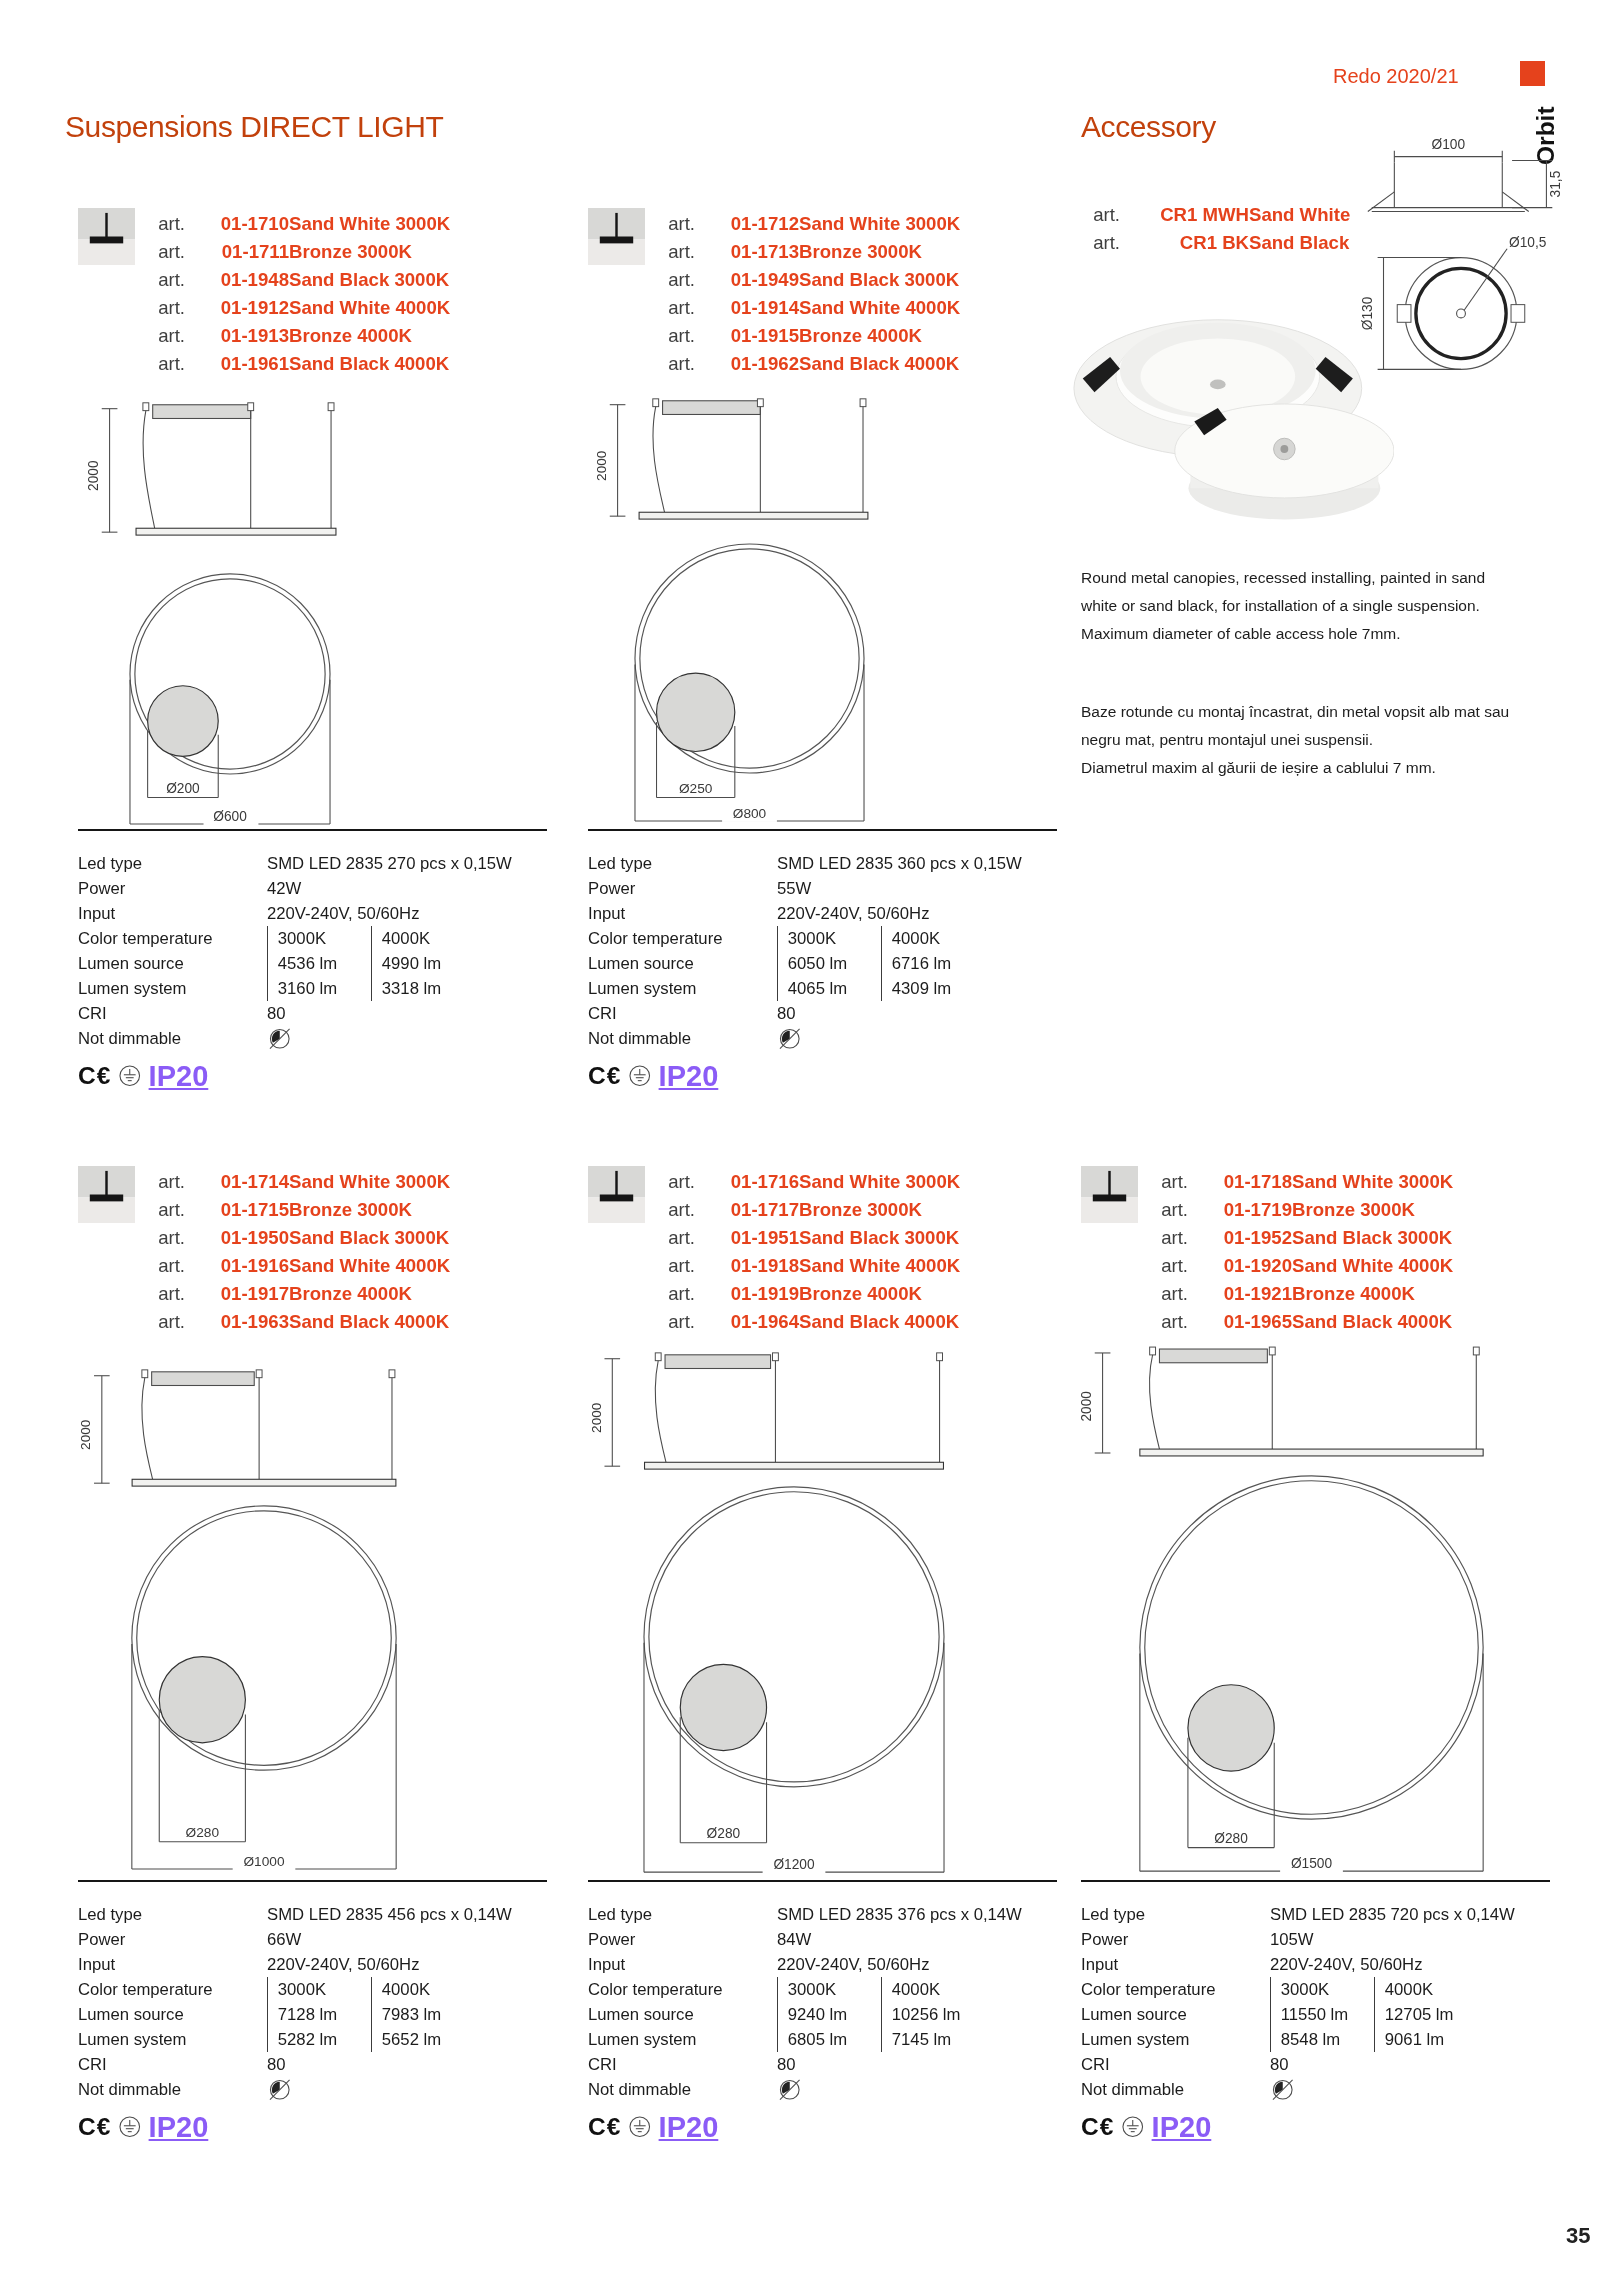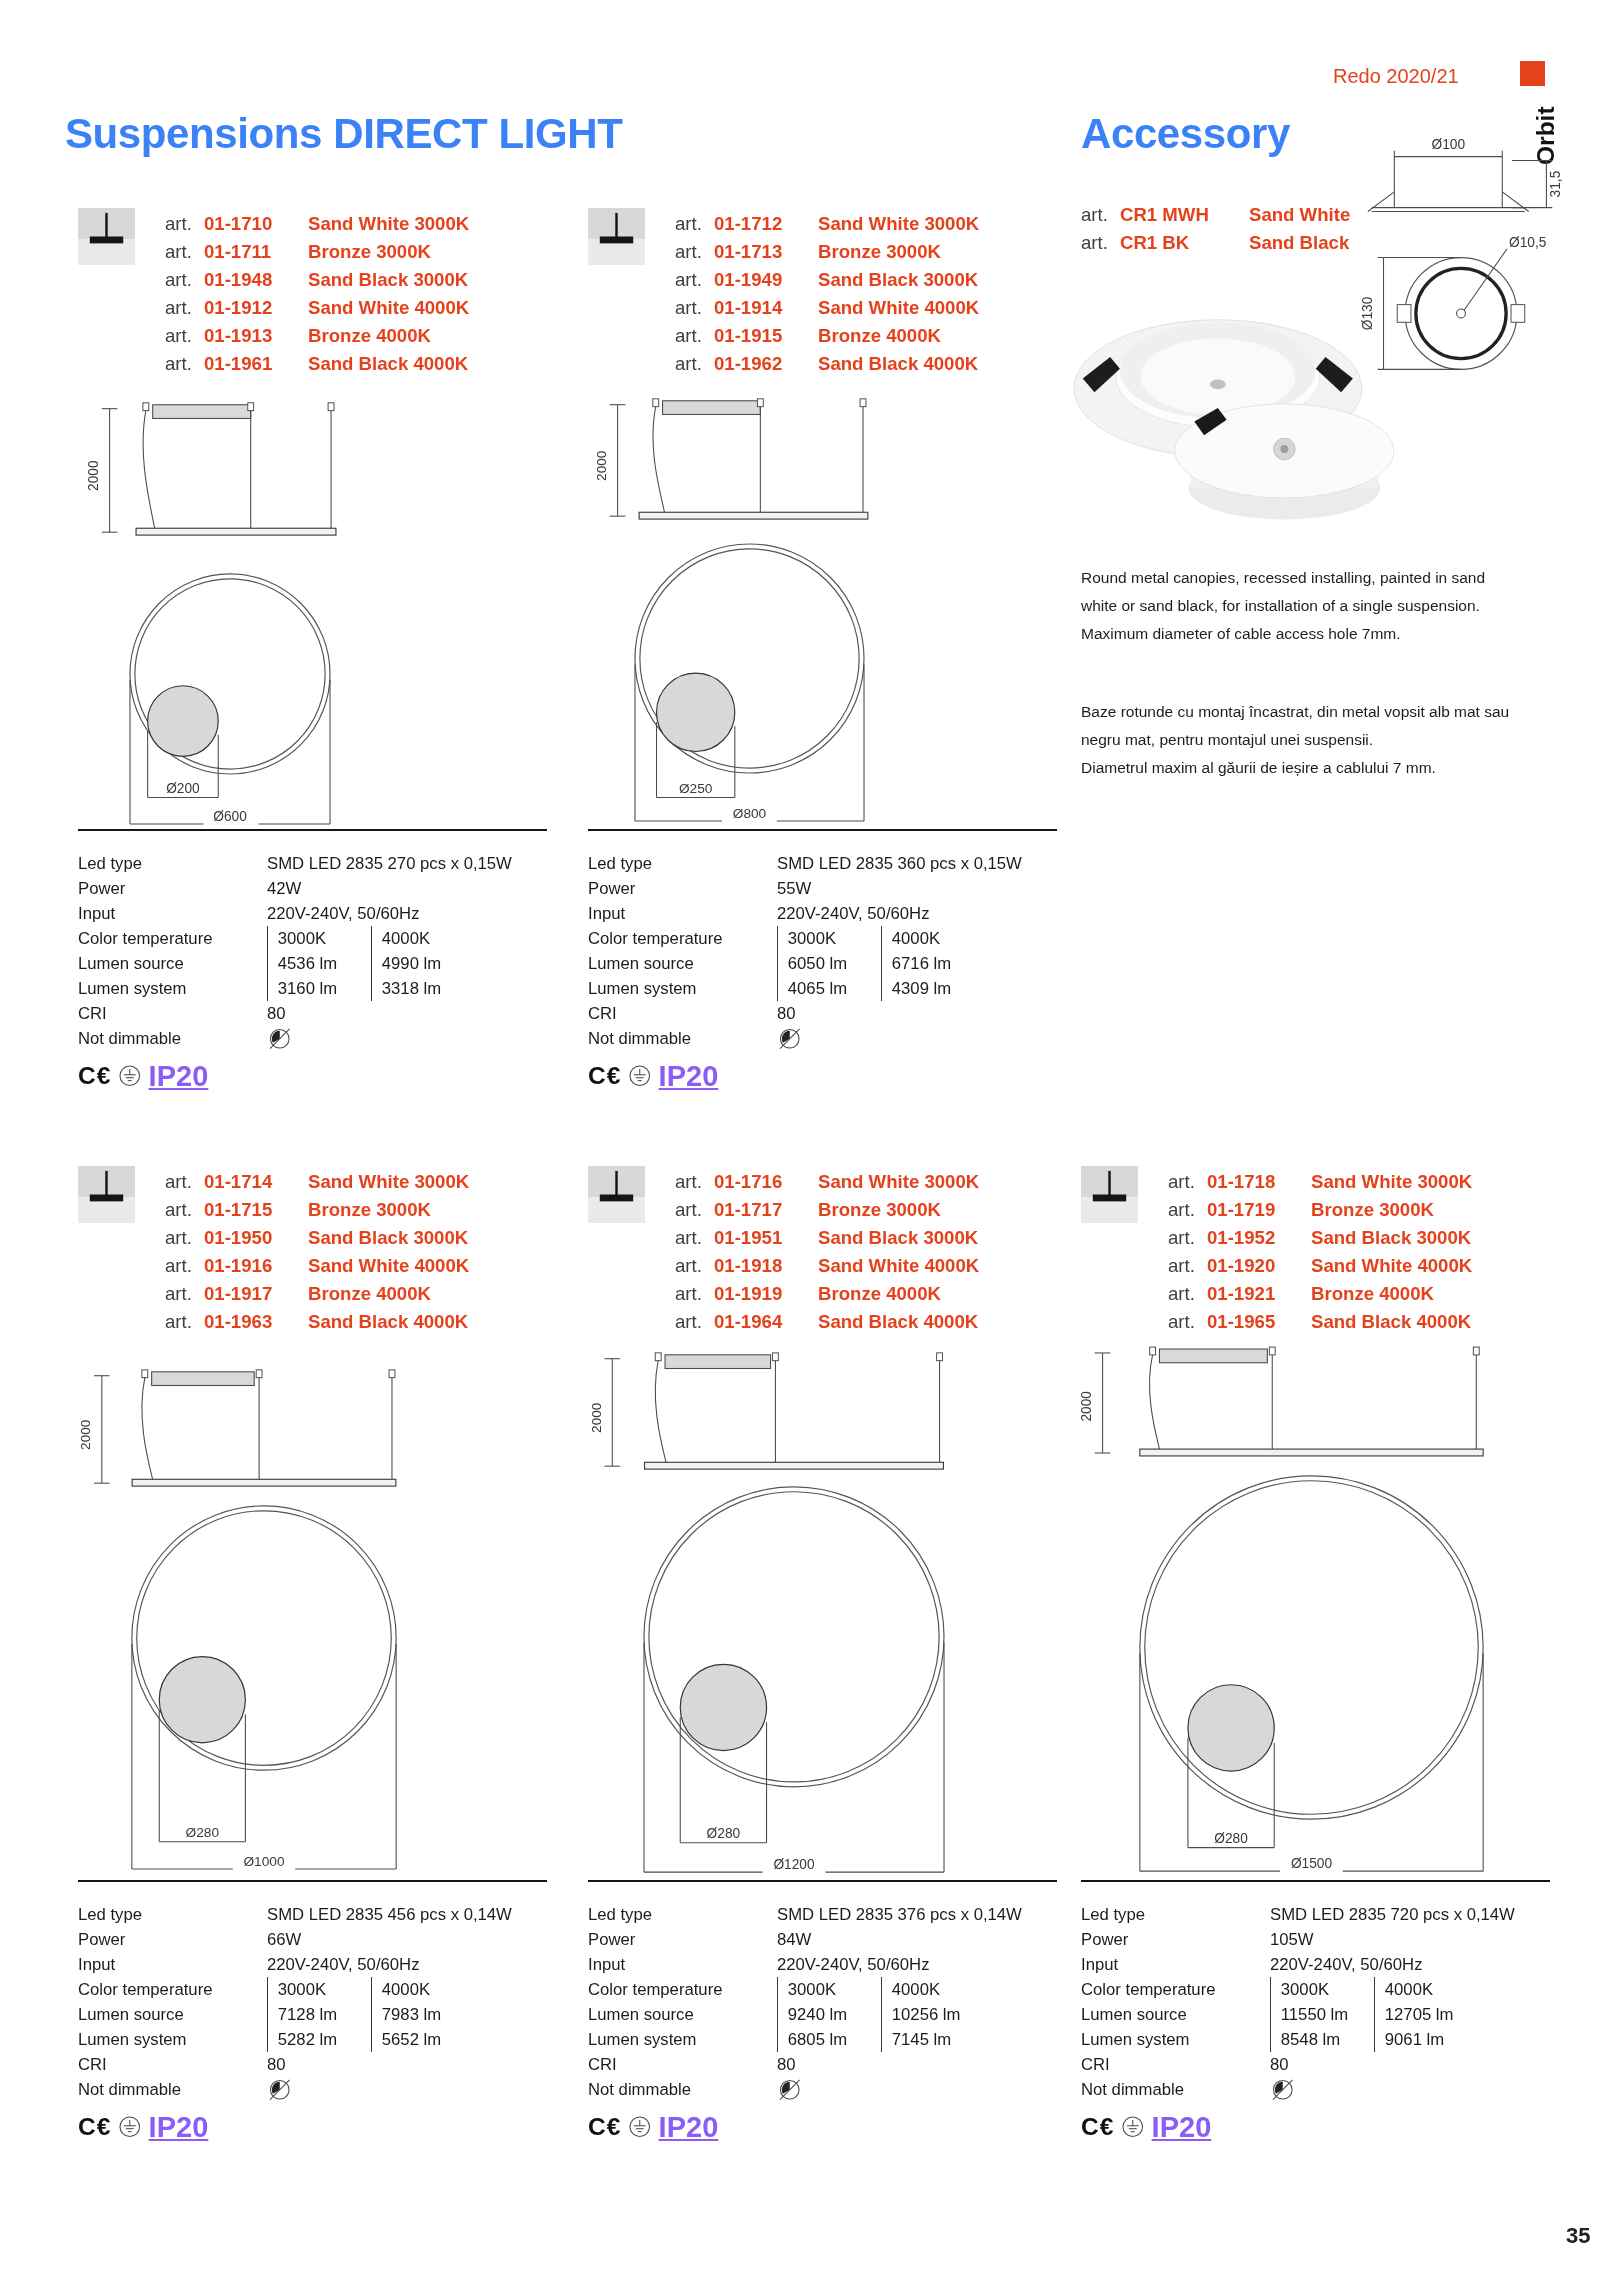--- a/index.html
+++ b/index.html
@@ -1,32 +1,32 @@
 <!DOCTYPE html>
 <html><head>
 <meta charset="utf-8">
 <style>
   html,body{margin:0;padding:0;background:#ffffff;}
   .page{position:relative;width:1620px;height:2292px;background:#fff;
         font-family:"Liberation Sans",sans-serif;color:#1c1c1c;overflow:hidden;}
 
   
-  .h-title{position:absolute;font-size:42px;font-weight:700;letter-spacing:-0.4px;color:#3b82f6;}
+  .h-title{position:absolute;font-size:30px;font-weight:400;letter-spacing:-0.4px;color:#c2410c;}
   .t-susp{left:65px;top:110px;} .t-acc{left:1081px;top:110px;}
   .redo{position:absolute;left:1333px;top:65px;font-size:20px;color:#e5421c;}
   .redo-sq{position:absolute;left:1520px;top:61px;width:24.5px;height:24.5px;background:#e5421c;}
   .orbit{position:absolute;left:1511px;top:122px;width:69px;height:27.4px;transform:rotate(-90deg);
          font-size:24.5px;font-weight:700;text-align:center;color:#121212;}
   .pagenum{position:absolute;left:1566px;top:2223px;font-size:22px;font-weight:700;color:#222;}
 
   
   .block{position:absolute;width:469px;}
   .r1{top:208px;} .r2{top:1166px;}
   .c1{left:78px;} .c2{left:588px;} .c3{left:1081px;}
-  .art-list{display:flex;gap:30px;height:171px;}
+  .art-list{display:flex;gap:11px;height:171px;text-align:right;}
   .art-rows{padding-top:2px;}
   .art-row{display:flex;height:28px;align-items:baseline;font-size:18.6px;line-height:27.4px;}
   .art-prefix{width:39px;color:#3f3f3f;}
   .art-code{width:104px;color:#e5421c;font-weight:700;}
   .art-finish{color:#e5421c;font-weight:700;}
   .acc-art .art-code{width:129px;}
   .acc-art{position:absolute;left:1081px;top:199px;}
   .acc-art .art-row{height:28px;}
 
   .draw-area{position:relative;overflow:hidden;}

